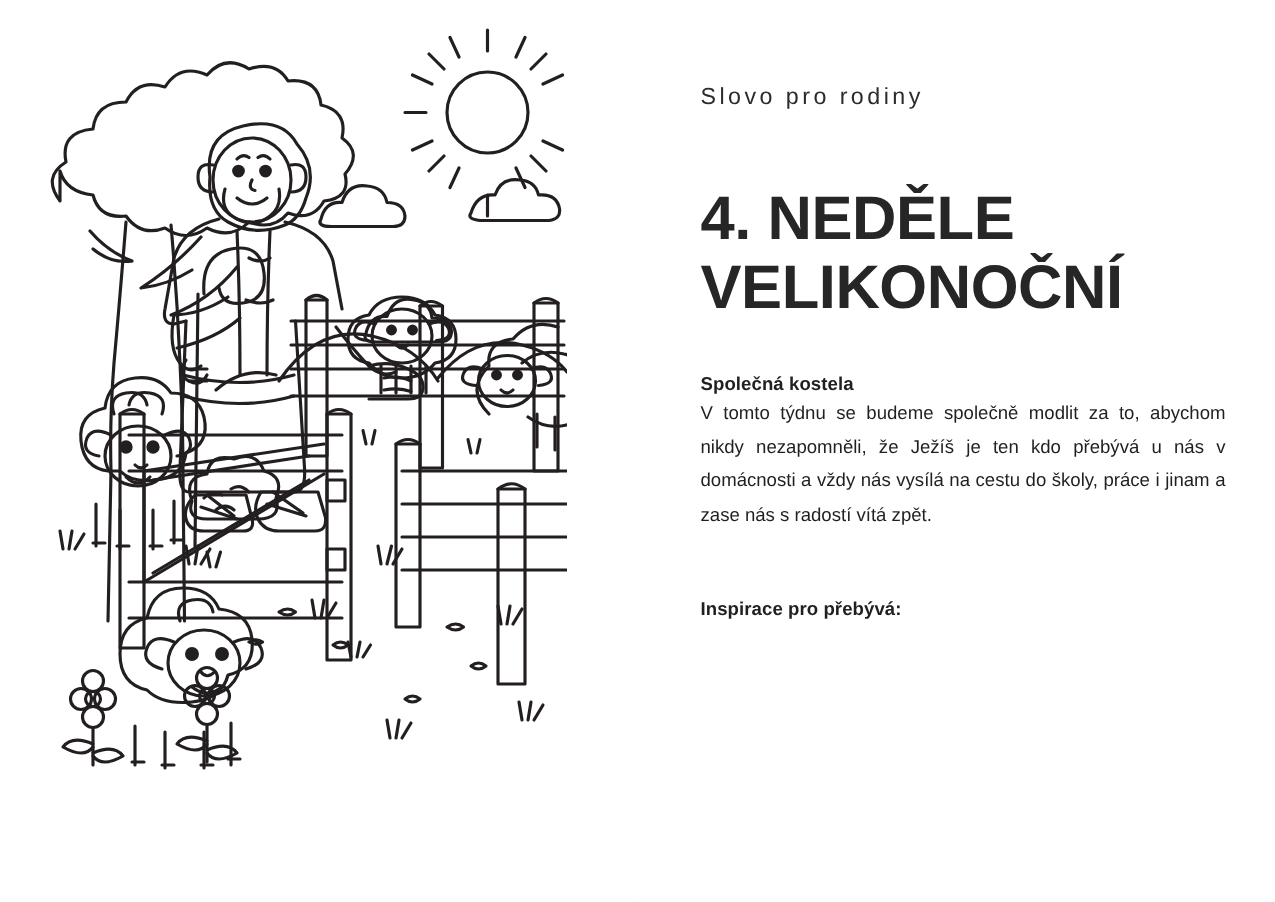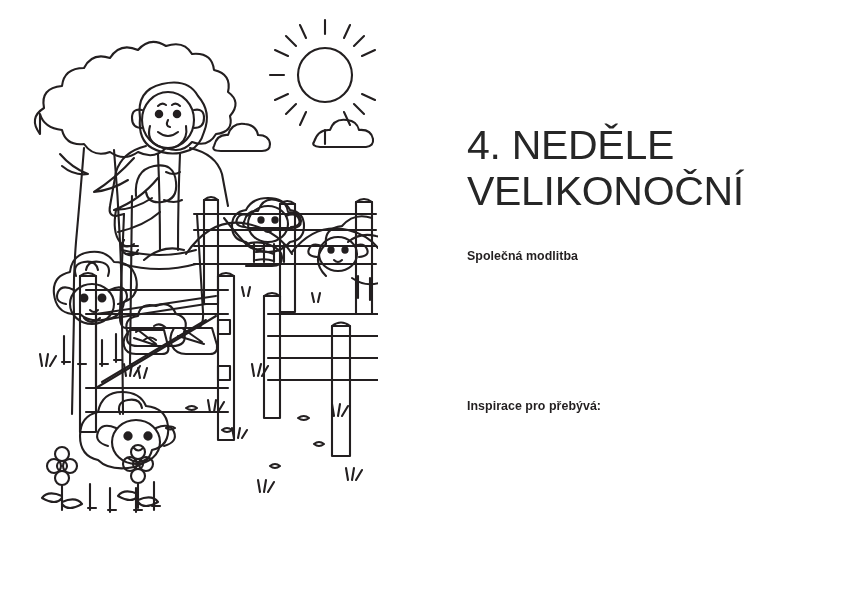--- a/index.html
+++ b/index.html
@@ -76,21 +76,21 @@
     font-weight: 400;
     letter-spacing: 2.3px;
     color: #2b2b2b;
   }
   .title {
     position: absolute;
     left: 43px;
     top: 96px;
     width: 370px;
     font-size: 41px;
-    font-weight: 400;
+    font-weight: 700;
     line-height: 1.12;
     letter-spacing: -0.3px;
     color: #262626;
   }
   .title .line { display: block; }
 
   .section {
     position: absolute;
     left: 43px;
     width: 350px;
@@ -342,28 +342,30 @@
 
       </svg>
     </div>
 
   </div>
 
   <div class="divider"></div>
 
   <div class="right-panel">
 
+    <div class="kicker">Slovo pro rodiny</div>
 
     <h1 class="title">
       <span class="line">4. NEDĚLE</span>
       <span class="line">VELIKONOČNÍ</span>
     </h1>
 
     <section class="section section-prayer">
-      <h3>Společná modlitba</h3>
+      <h3>Společná kostela</h3>
+      <p>V tomto týdnu se budeme společně modlit za to, abychom nikdy nezapomněli, že Ježíš je ten kdo přebývá u nás v domácnosti a vždy nás vysílá na cestu do školy, práce i jinam a zase nás s radostí vítá zpět.</p>
     </section>
 
     <section class="section section-inspire">
       <h3>Inspirace pro přebývá:</h3>
     </section>
 
   </div>
 </div>
 
 </body></html>

